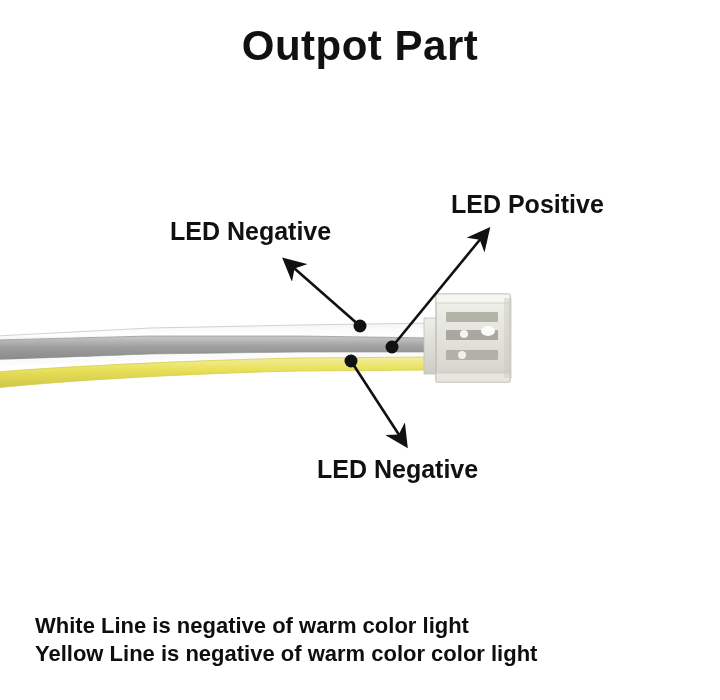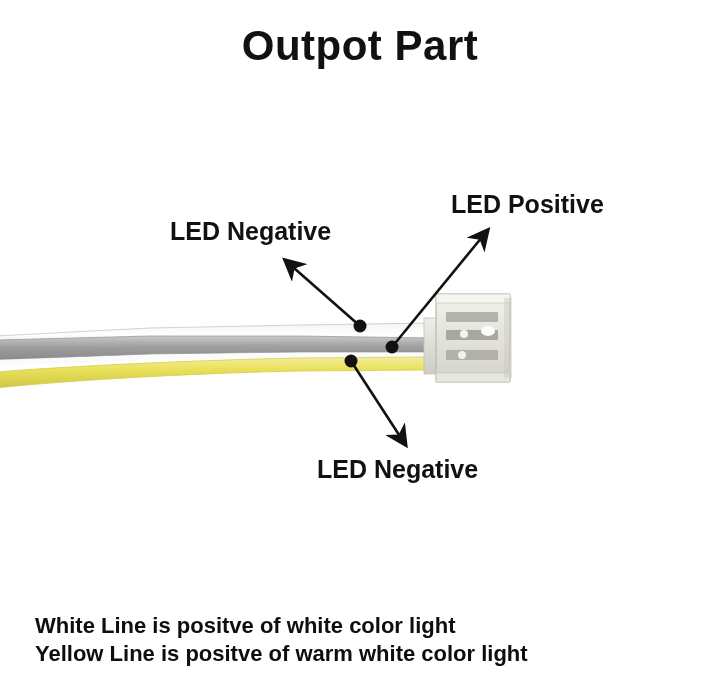--- a/index.html
+++ b/index.html
@@ -138,16 +138,16 @@
     <circle cx="392" cy="347" r="6.5" fill="#111111"></circle>
     <circle cx="351" cy="361" r="6.5" fill="#111111"></circle>
   </svg>
 
   <div class="callout" id="label-led-negative-top">LED Negative</div>
 
   <div class="callout" id="label-led-positive">LED Positive</div>
 
   <div class="callout" id="label-led-negative-bottom">LED Negative</div>
 
-  <div class="caption" id="caption-line-1">White Line is positve of white color light</div>
-  <div class="caption" id="caption-line-2">Yellow Line is positve of warm white color light</div>
+  <div class="caption" id="caption-line-1">White Line is negative of warm color light</div>
+  <div class="caption" id="caption-line-2">Yellow Line is negative of warm color color light</div>
 
 </div>
 
 </body></html>

